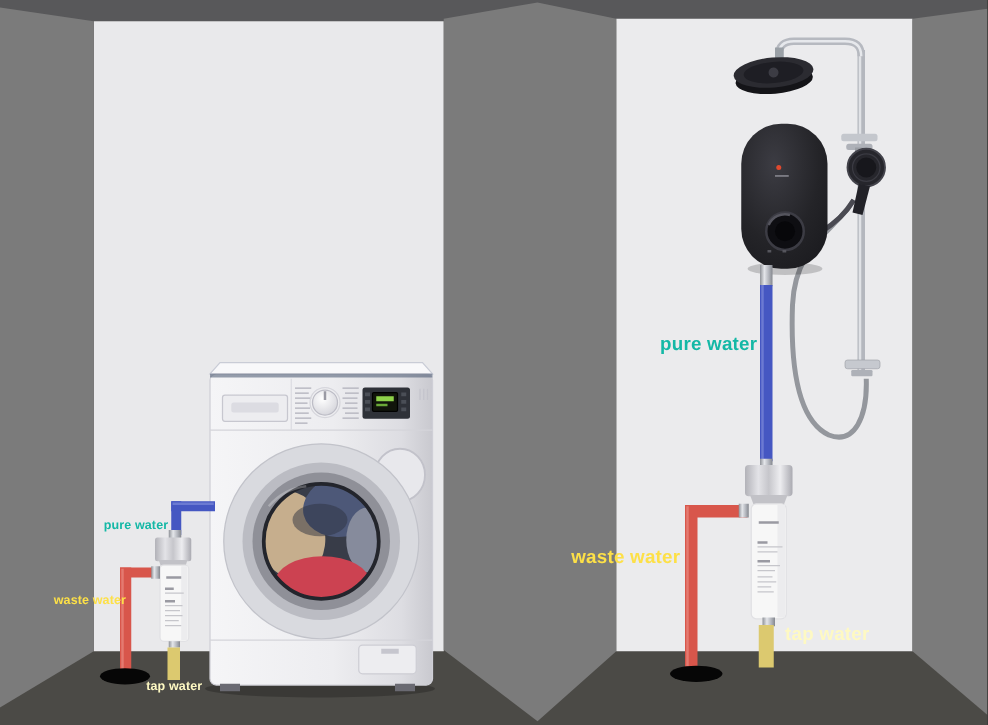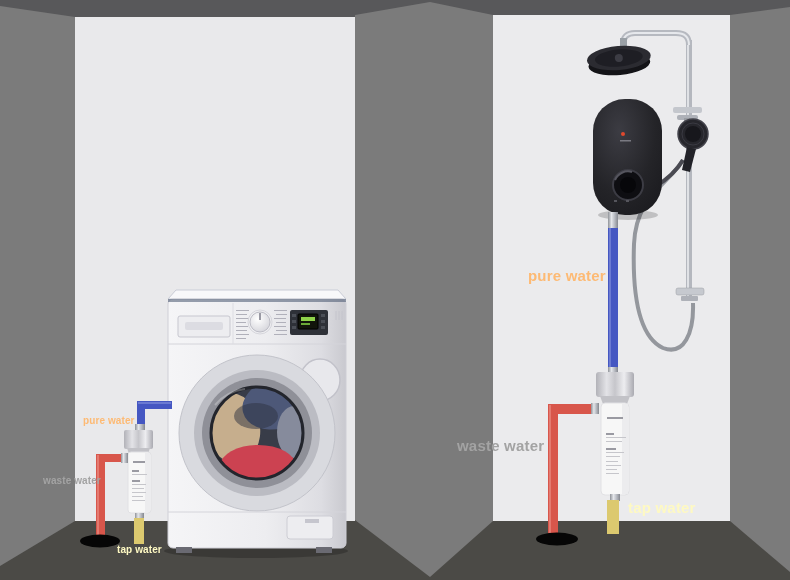--- a/index.html
+++ b/index.html
@@ -3,22 +3,22 @@
 <meta charset="utf-8">
 <style>
   html,body{margin:0;padding:0;background:#333;}
   .stage{
     position:relative;width:790px;height:580px;overflow:hidden;
     font-family:"Liberation Sans",sans-serif;background:#4b4a46;
   }
   .stage svg{position:absolute;left:0;top:0;}
   .label{position:absolute;font-weight:bold;font-size:15px;letter-spacing:.2px;white-space:nowrap;}
   .label.small{font-size:10px;letter-spacing:.1px;}
-  .pure{color:#fdba74;}
-  .waste{color:#a3a3a3;}
+  .pure{color:#14b8a6;}
+  .waste{color:#fde047;}
   .tap{color:#fef9c3;}
 </style>
 </head>
 <body>
 
 <div class="stage">
 <svg width="790" height="580" viewBox="0 0 790 580">
   <defs>
     <linearGradient id="gBody" x1="0" y1="0" x2="1" y2="0">
       <stop offset="0" stop-color="#f5f5f7"></stop>

